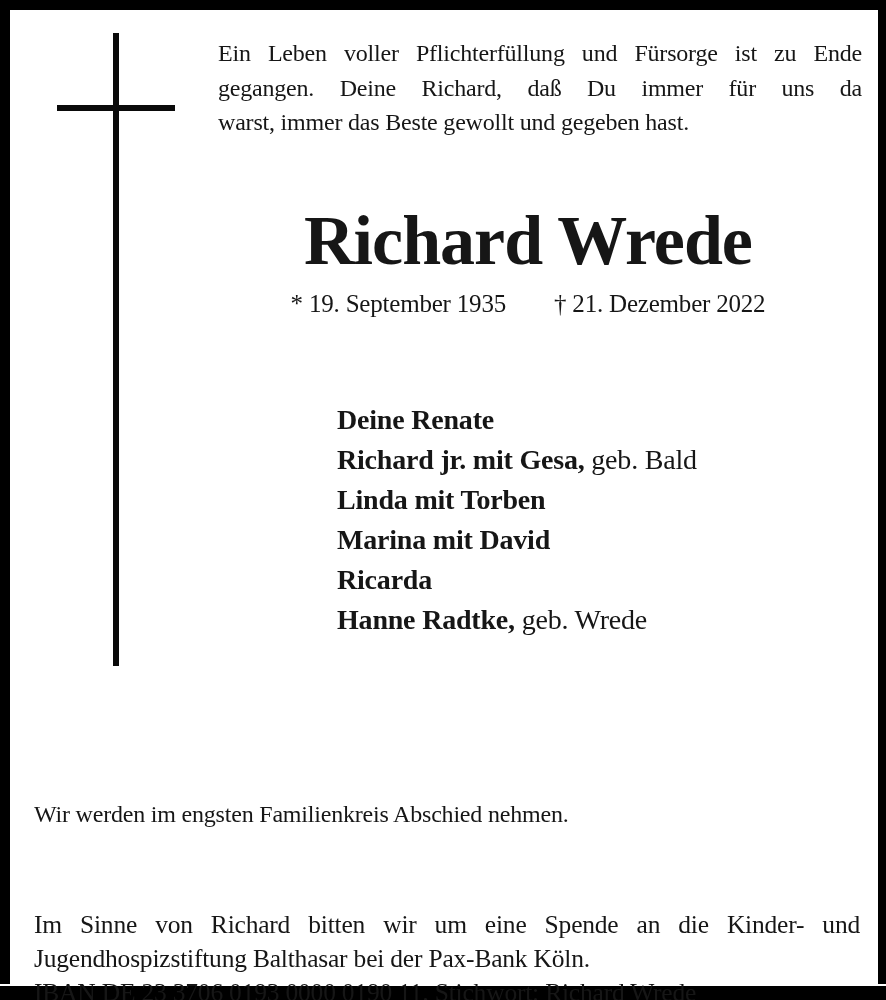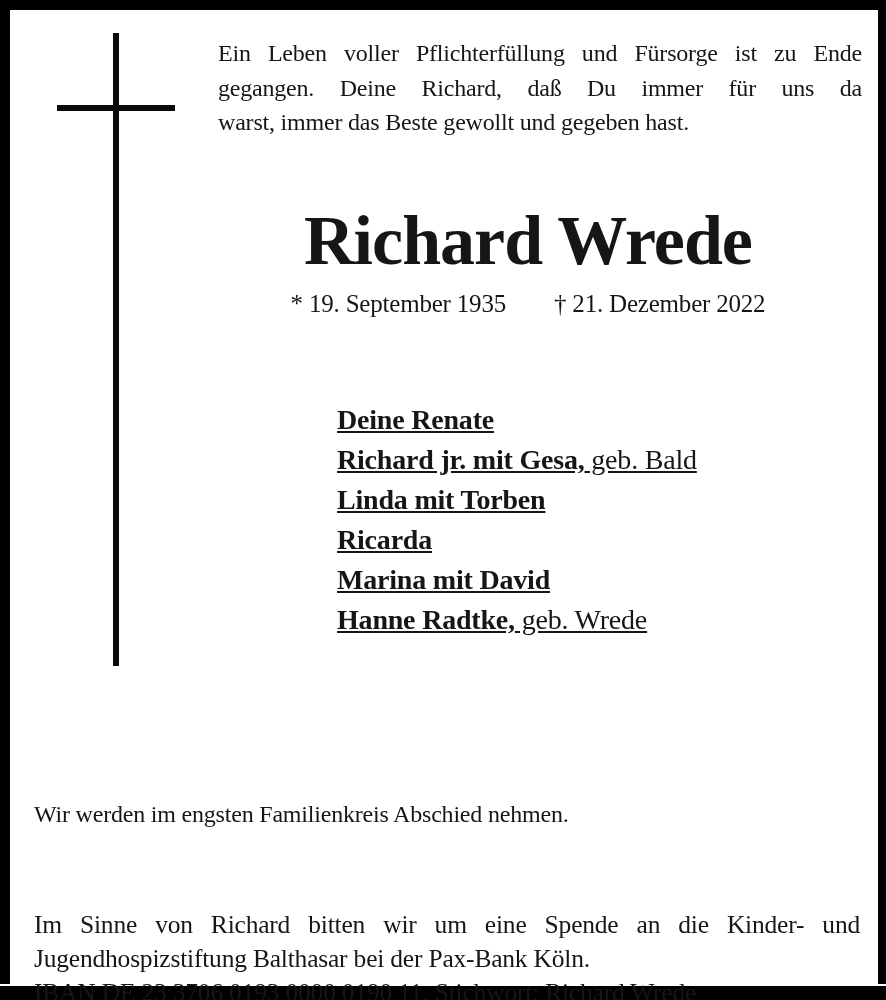--- a/index.html
+++ b/index.html
@@ -39,21 +39,21 @@
   }
 
   .dates {
     position: absolute; left: 212px; top: 290px; width: 632px;
     font-size: 25px; text-align: center; white-space: nowrap;
   }
   .dates .death { margin-left: 48px; }
 
   .family {
     position: absolute; left: 337px; top: 400px;
-    font-size: 28px; line-height: 40px; text-decoration: underline;
+    font-size: 28px; line-height: 40px;
   }
   .family .name { font-weight: bold; }
   .family .suffix { font-weight: normal; }
 
   .address  { position: absolute; left: 34px; top: 715px; font-size: 25.5px; }
   .farewell { position: absolute; left: 34px; top: 801px; font-size: 24px; }
 
   .bottom-block {
     position: absolute; left: 34px; top: 908px; width: 826px;
     font-size: 25.5px; line-height: 34px;
@@ -83,22 +83,22 @@
   <div class="title">Richard Wrede</div>
 
   <div class="dates">
     <span class="birth">* 19. September 1935</span><span class="death">† 21. Dezember 2022</span>
   </div>
 
   <div class="family">
     <div><span class="name">Deine Renate</span><span class="suffix"></span></div>
     <div><span class="name">Richard jr. mit Gesa,</span><span class="suffix"> geb. Bald</span></div>
     <div><span class="name">Linda mit Torben</span><span class="suffix"></span></div>
+    <div><span class="name">Marina mit David</span><span class="suffix"></span></div>
     <div><span class="name">Ricarda</span><span class="suffix"></span></div>
-    <div><span class="name">Marina mit David</span><span class="suffix"></span></div>
     <div><span class="name">Hanne Radtke,</span><span class="suffix"> geb. Wrede</span></div>
   </div>
 
 
   <div class="farewell">Wir werden im engsten Familienkreis Abschied nehmen.</div>
 
   <div class="bottom-block">
     <div class="jline">Im Sinne von Richard bitten wir um eine Spende an die Kinder- und</div>
     <div>Jugendhospizstiftung Balthasar bei der Pax-Bank Köln.</div>
     <div>IBAN DE 23 3706 0193 0000 0190 11, Stichwort: Richard Wrede</div>

